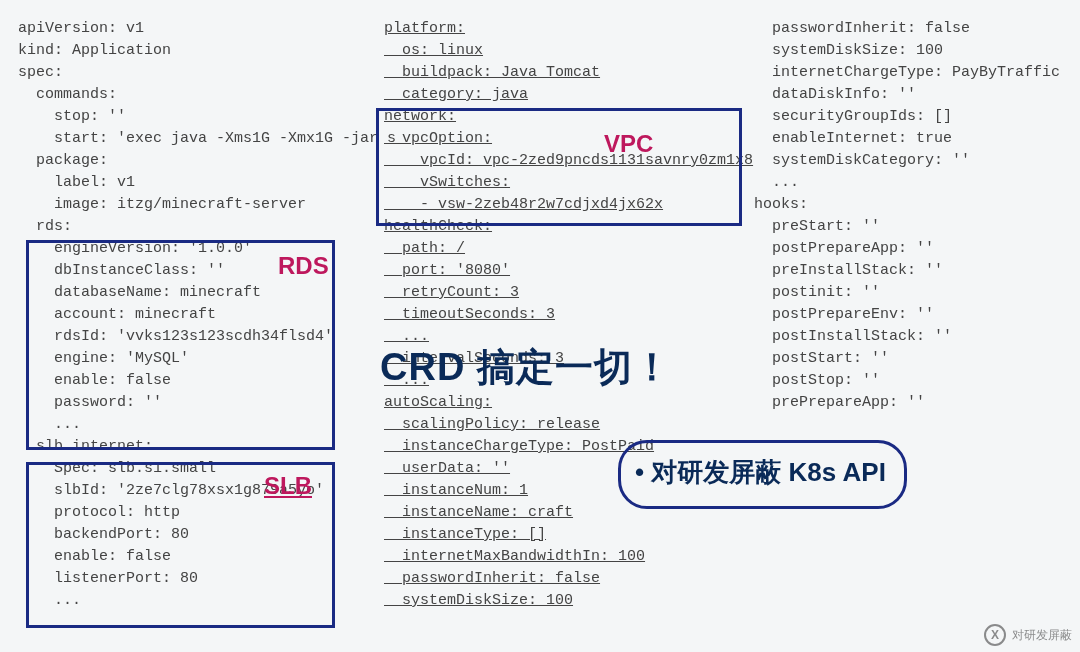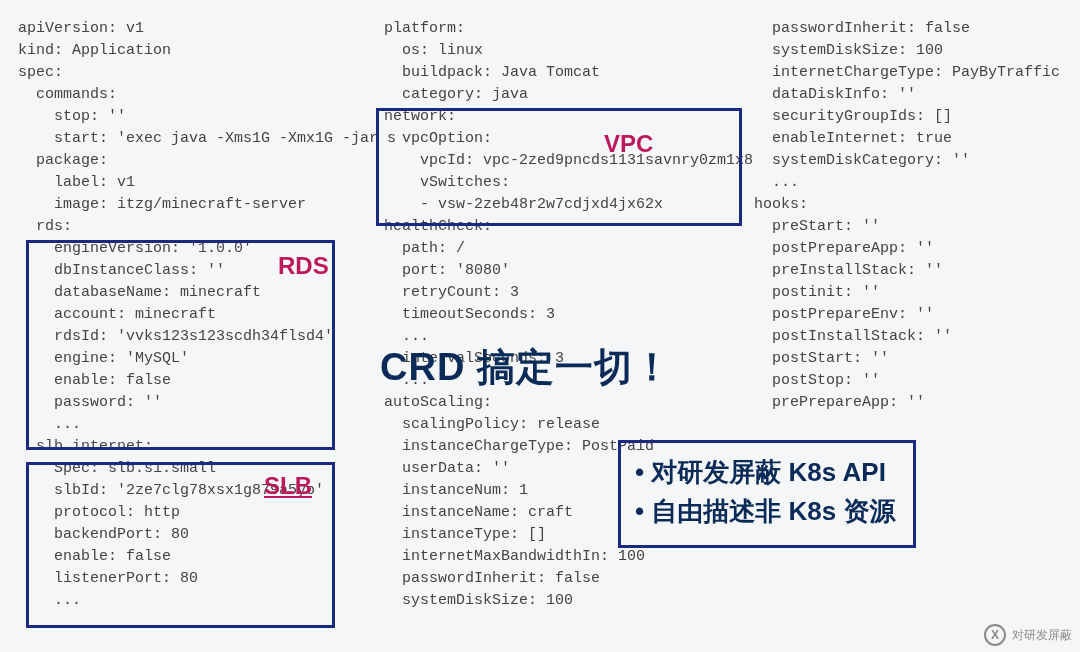--- a/index.html
+++ b/index.html
@@ -15,21 +15,21 @@
     overflow: hidden;
   }
   .cols {
     display: flex;
     width: 100%;
     height: 100%;
     justify-content: space-between;
   }
   .col { white-space: pre; padding: 18px 4px 18px 18px; line-height: 22px; }
   .col1 { width: 366px; }
-  .col2 { width: 370px; }
+  .col2 { width: 370px; text-decoration: underline; }
   .col3 { flex: 1; }
   .line { display: block; }
   .box {
     position: absolute;
     border: 3px solid #1a2a83;
     background: transparent;
     pointer-events: none;
   }
   .label-red {
     position: absolute;
@@ -93,21 +93,20 @@
 <div class="box" style="left:26px; top:240px; width:309px; height:210px;"></div>
 <div class="box" style="left:26px; top:462px; width:309px; height:166px;"></div>
 <div class="box" style="left:376px; top:108px; width:366px; height:118px;"></div>
 
 <div class="label-red" style="left:262px; top:252px;margin-left:16px;">RDS</div>
 <div class="label-red" style="left:264px; top:472px;text-decoration:underline;">SLB</div>
 <div class="label-red" style="left:604px; top:130px;">VPC</div>
 
 <div class="headline" style="left:380px; top:310px;margin-top:32px;">CRD 搞定一切！</div>
 
-<div class="bullet-box" style="left:618px; top:440px;">
+<div class="bullet-box" style="left:618px; top:440px;border-radius:29px;">
   <div class="bullet-item">对研发屏蔽 K8s API</div>
-  <div class="bullet-item">自由描述非 K8s 资源</div>
 </div>
 
 <div class="watermark">
   <div class="logo">X</div>
   <span>对研发屏蔽</span>
 </div>
 
 </body></html>

